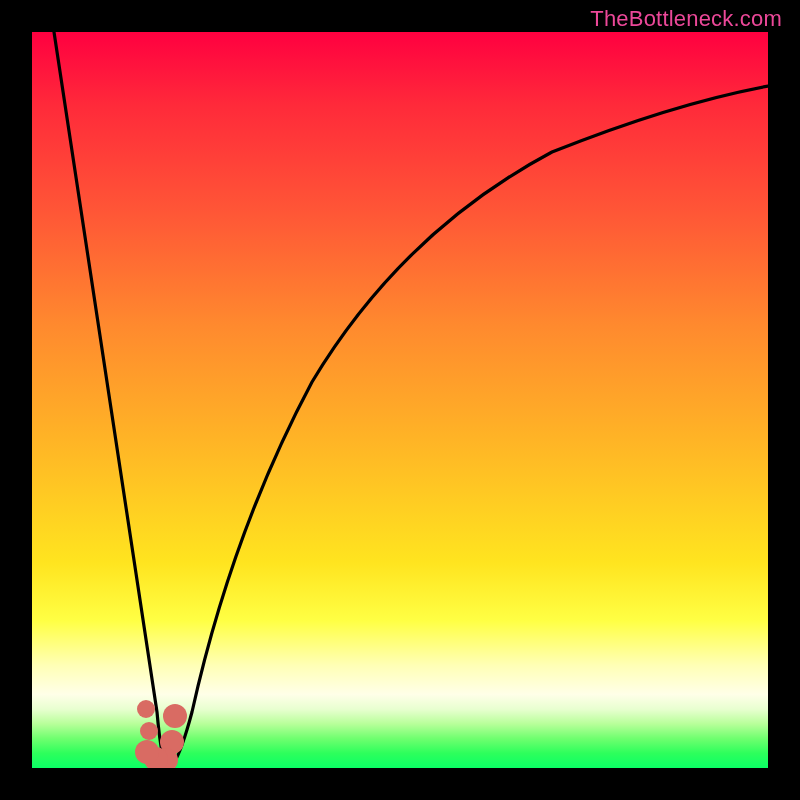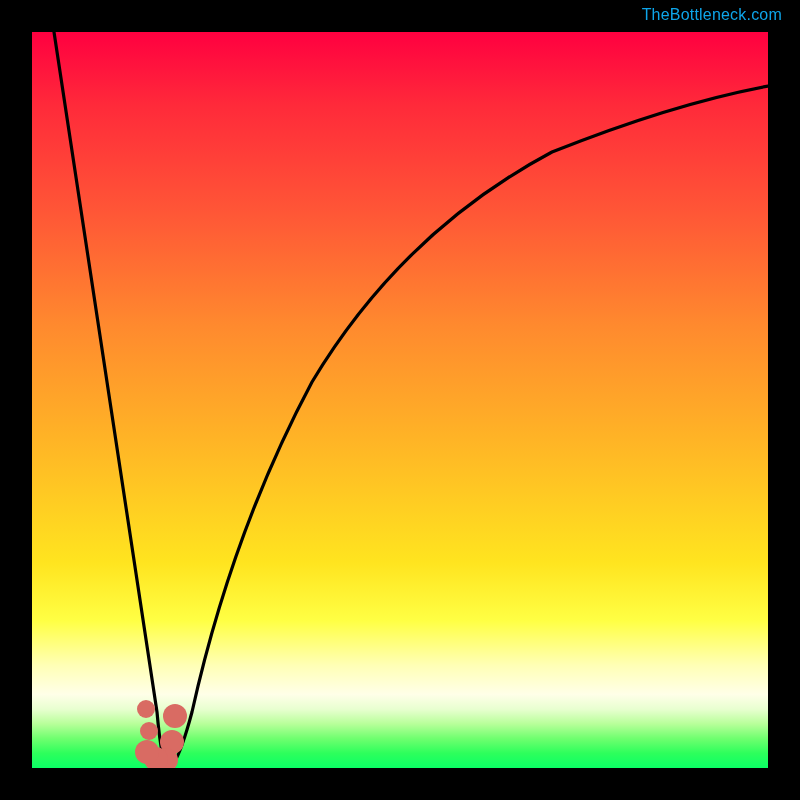--- a/index.html
+++ b/index.html
@@ -40,22 +40,22 @@
       #b8ff9a 94%,
       #6fff6f 96%,
       #2dff5c 98%,
       #0bff65 100%
     );
   }
   .watermark {
     position: absolute;
     top: 6px;
     right: 18px;
-    color: #0ea5e9;
-    font-size: 16px;
+    color: #ec4899;
+    font-size: 22px;
     font-weight: 500;
     letter-spacing: 0.2px;
   }
   svg.curves {
     position: absolute;
     left: 0;
     top: 0;
     width: 736px;
     height: 736px;
   }

